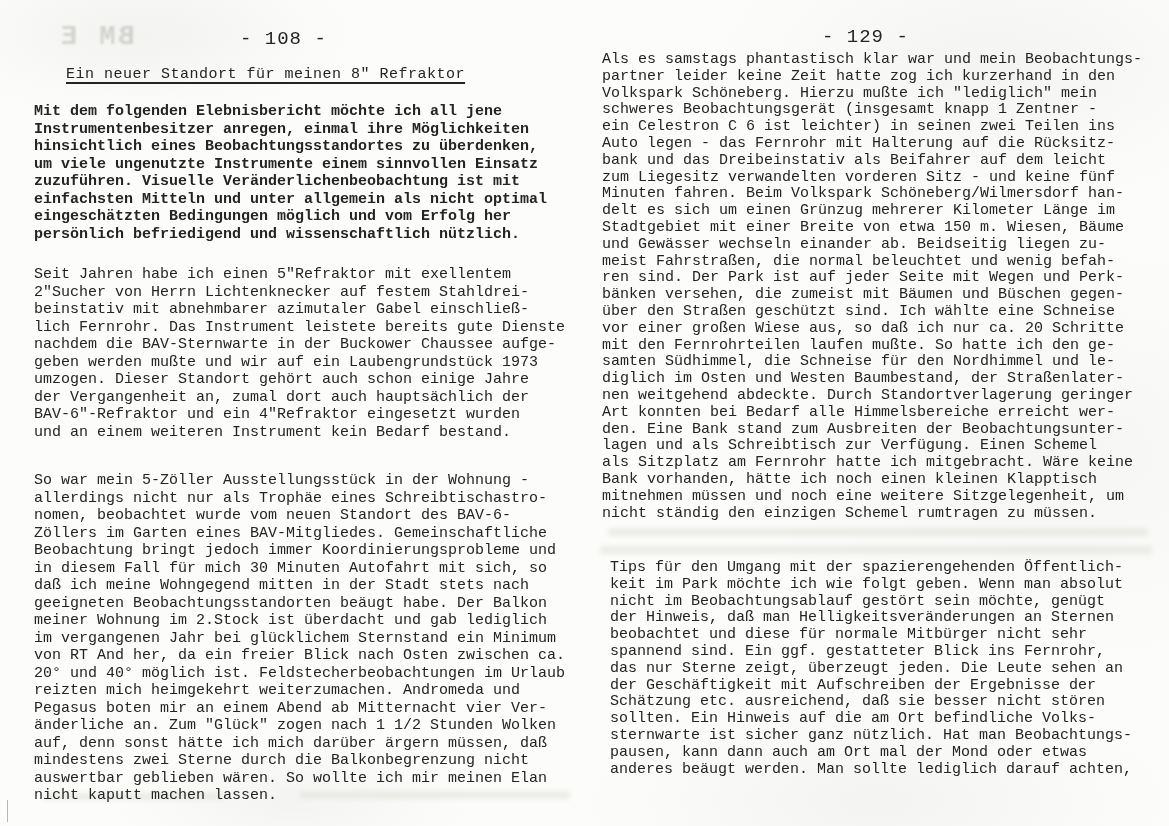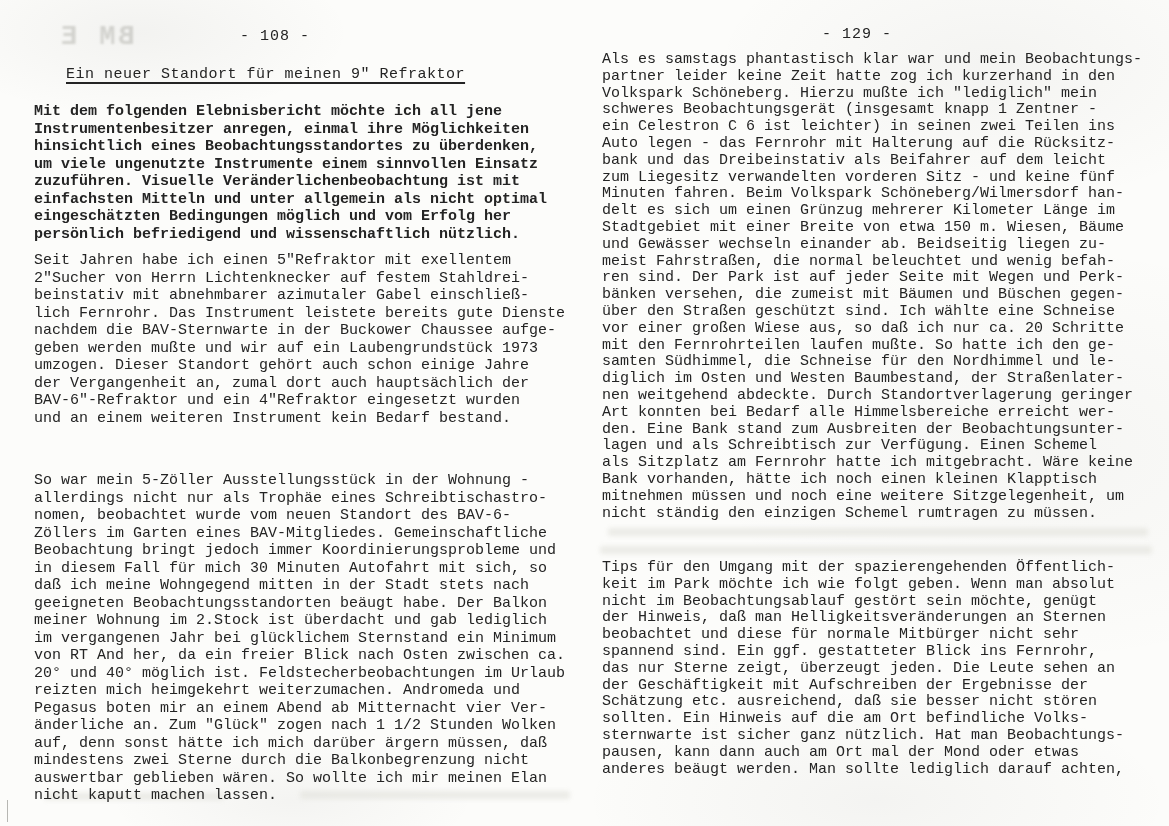--- a/index.html
+++ b/index.html
@@ -30,43 +30,43 @@
     font-size:27px; font-weight:bold; letter-spacing:3px;
     transform:scaleX(-1);
   }
   .smudge {
     position:absolute; pointer-events:none;
     background:#e4e4de; filter:blur(2.5px); opacity:0.7;
     border-radius:3px;
   }
   .pgnum {
     position:absolute;
-    font-size:15px; letter-spacing:1px;
+    font-size:19px; letter-spacing:1px;
   }
   .title {
     position:absolute; left:66px; top:66px;
     font-size:15px;
     text-decoration:underline;
     text-underline-offset:4px;
     text-decoration-thickness:1.5px;
     letter-spacing:0.5px;
   }
   .para {
     position:absolute;
     font-size:15px;
     white-space:pre;
     letter-spacing:0;
   }
   .col-left  { left:34px;  width:552px; line-height:17.5px; }
   .col-right { left:602px; width:560px; line-height:16.8px; }
   .p108-1 { top:103px;font-weight:bold; }
-  .p108-2 { top:252px; }
+  .p108-2 { top:266px; }
   .p108-3 { top:472px; }
   .p109-1 { top:52px; }
-  .p109-2 { top:560px; }
+  .p109-2 { top:560px;margin-left:8px; }
   .edge-mark {
     position:absolute; left:7px; top:800px; width:1px; height:22px;
     background:#9a9a94; opacity:0.7;
   }
 </style>
 </head>
 <body>
 
 <div class="scan-texture"></div>
 
@@ -74,21 +74,21 @@
 
 <div class="smudge" style="left:608px; top:528px; width:540px; height:8px;"></div>
 <div class="smudge" style="left:600px; top:546px; width:552px; height:8px;"></div>
 <div class="smudge" style="left:44px; top:793px; width:180px; height:7px;"></div>
 <div class="smudge" style="left:300px; top:791px; width:270px; height:8px;"></div>
 <div class="edge-mark"></div>
 
 <div>
   <div class="pgnum" style="left:240px; top:28px;">- 108 -</div>
 
-  <div class="title">Ein neuer Standort für meinen 9" Refraktor</div>
+  <div class="title">Ein neuer Standort für meinen 8" Refraktor</div>
 
   <div class="para col-left p108-1">Mit dem folgenden Elebnisbericht möchte ich all jene
 Instrumentenbesitzer anregen, einmal ihre Möglichkeiten
 hinsichtlich eines Beobachtungsstandortes zu überdenken,
 um viele ungenutzte Instrumente einem sinnvollen Einsatz
 zuzuführen. Visuelle Veränderlichenbeobachtung ist mit
 einfachsten Mitteln und unter allgemein als nicht optimal
 eingeschätzten Bedingungen möglich und vom Erfolg her
 persönlich befriedigend und wissenschaftlich nützlich.</div>
 

